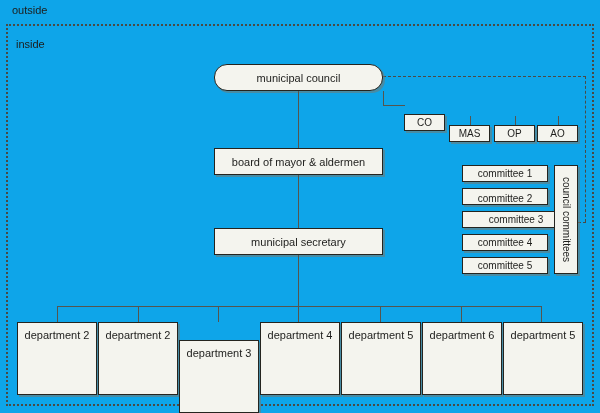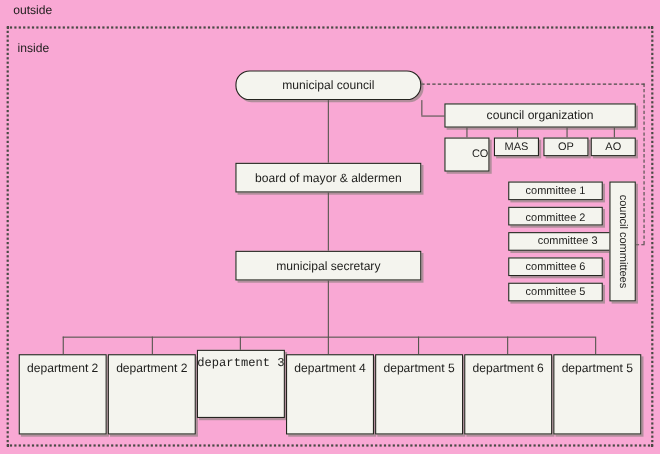--- a/index.html
+++ b/index.html
@@ -5,21 +5,21 @@
 <style>
   html, body {
     margin: 0;
     padding: 0;
     background: #f2f2ec;
   }
   #canvas {
     position: relative;
     width: 600px;
     height: 413px;
-    background: #f9a8d4;
+    background: #0ea5e9;
     font-family: "Liberation Sans", sans-serif;
     overflow: hidden;
   }
 
   
   .plain-label {
     position: absolute;
     font-size: 11px;
     color: #1d1d1b;
     white-space: nowrap;
@@ -114,30 +114,27 @@
   <div class="node" style="left:214px; top:228px; width:169px; height:27px;">
     <span>municipal secretary</span>
   </div>
 
   <div class="line-v" style="left:298px; top:255px; height:67px;"></div>
   <div class="line-h" style="left:57px; top:306px; width:484px;"></div>
 
   <div class="line-v" style="left:383px; top:91px; height:14px;"></div>
   <div class="line-h" style="left:383px; top:105px; width:22px;"></div>
 
-  <div class="node" style="left:404px; top:94px; width:174px; height:22px;">
-    <span>council organization</span>
-  </div>
 
   <div class="line-v" style="left:424px; top:116px; height:9px;"></div>
   <div class="line-v" style="left:470px; top:116px; height:9px;"></div>
   <div class="line-v" style="left:515px; top:116px; height:9px;"></div>
   <div class="line-v" style="left:558px; top:116px; height:9px;"></div>
 
-  <div class="node small" style="left:404px; top:125px; width:41px; height:31px;justify-content:flex-end;">
+  <div class="node small" style="left:404px; top:114px; width:41px; height:17px;">
     <span>CO</span>
   </div>
   <div class="node small" style="left:449px; top:125px; width:41px; height:17px;">
     <span>MAS</span>
   </div>
   <div class="node small" style="left:494px; top:125px; width:41px; height:17px;">
     <span>OP</span>
   </div>
   <div class="node small" style="left:537px; top:125px; width:41px; height:17px;text-align:right;">
     <span>AO</span>
@@ -146,21 +143,21 @@
   <div class="node small" style="left:462px; top:165px; width:86px; height:17px;">
     <span>committee 1</span>
   </div>
   <div class="node small" style="left:462px; top:188px; width:86px; height:17px;align-items:flex-end;">
     <span>committee 2</span>
   </div>
   <div class="node small" style="left:462px; top:211px; width:108px; height:17px;">
     <span>committee 3</span>
   </div>
   <div class="node small" style="left:462px; top:234px; width:86px; height:17px;">
-    <span>committee 6</span>
+    <span>committee 4</span>
   </div>
   <div class="node small" style="left:462px; top:257px; width:86px; height:17px;">
     <span>committee 5</span>
   </div>
 
   <div class="node vertical small" style="left:554px; top:165px; width:24px; height:109px;">
     <span>council committees</span>
   </div>
 
   <div class="line-v" style="left:57px; top:306px; height:16px;"></div>
@@ -169,21 +166,21 @@
   <div class="line-v" style="left:380px; top:306px; height:16px;"></div>
   <div class="line-v" style="left:461px; top:306px; height:16px;"></div>
   <div class="line-v" style="left:541px; top:306px; height:16px;"></div>
 
   <div class="node dept" style="left:17px; top:322px; width:80px; height:73px;">
     <span>department 2</span>
   </div>
   <div class="node dept" style="left:98px; top:322px; width:80px; height:73px;">
     <span>department 2</span>
   </div>
-  <div class="node dept" style="left:179px; top:318px; width:80px; height:62px;font-family:Liberation Mono, monospace;">
+  <div class="node dept" style="left:179px; top:340px; width:80px; height:73px;">
     <span>department 3</span>
   </div>
   <div class="node dept" style="left:260px; top:322px; width:80px; height:73px;">
     <span>department 4</span>
   </div>
   <div class="node dept" style="left:341px; top:322px; width:80px; height:73px;">
     <span>department 5</span>
   </div>
   <div class="node dept" style="left:422px; top:322px; width:80px; height:73px;">
     <span>department 6</span>

